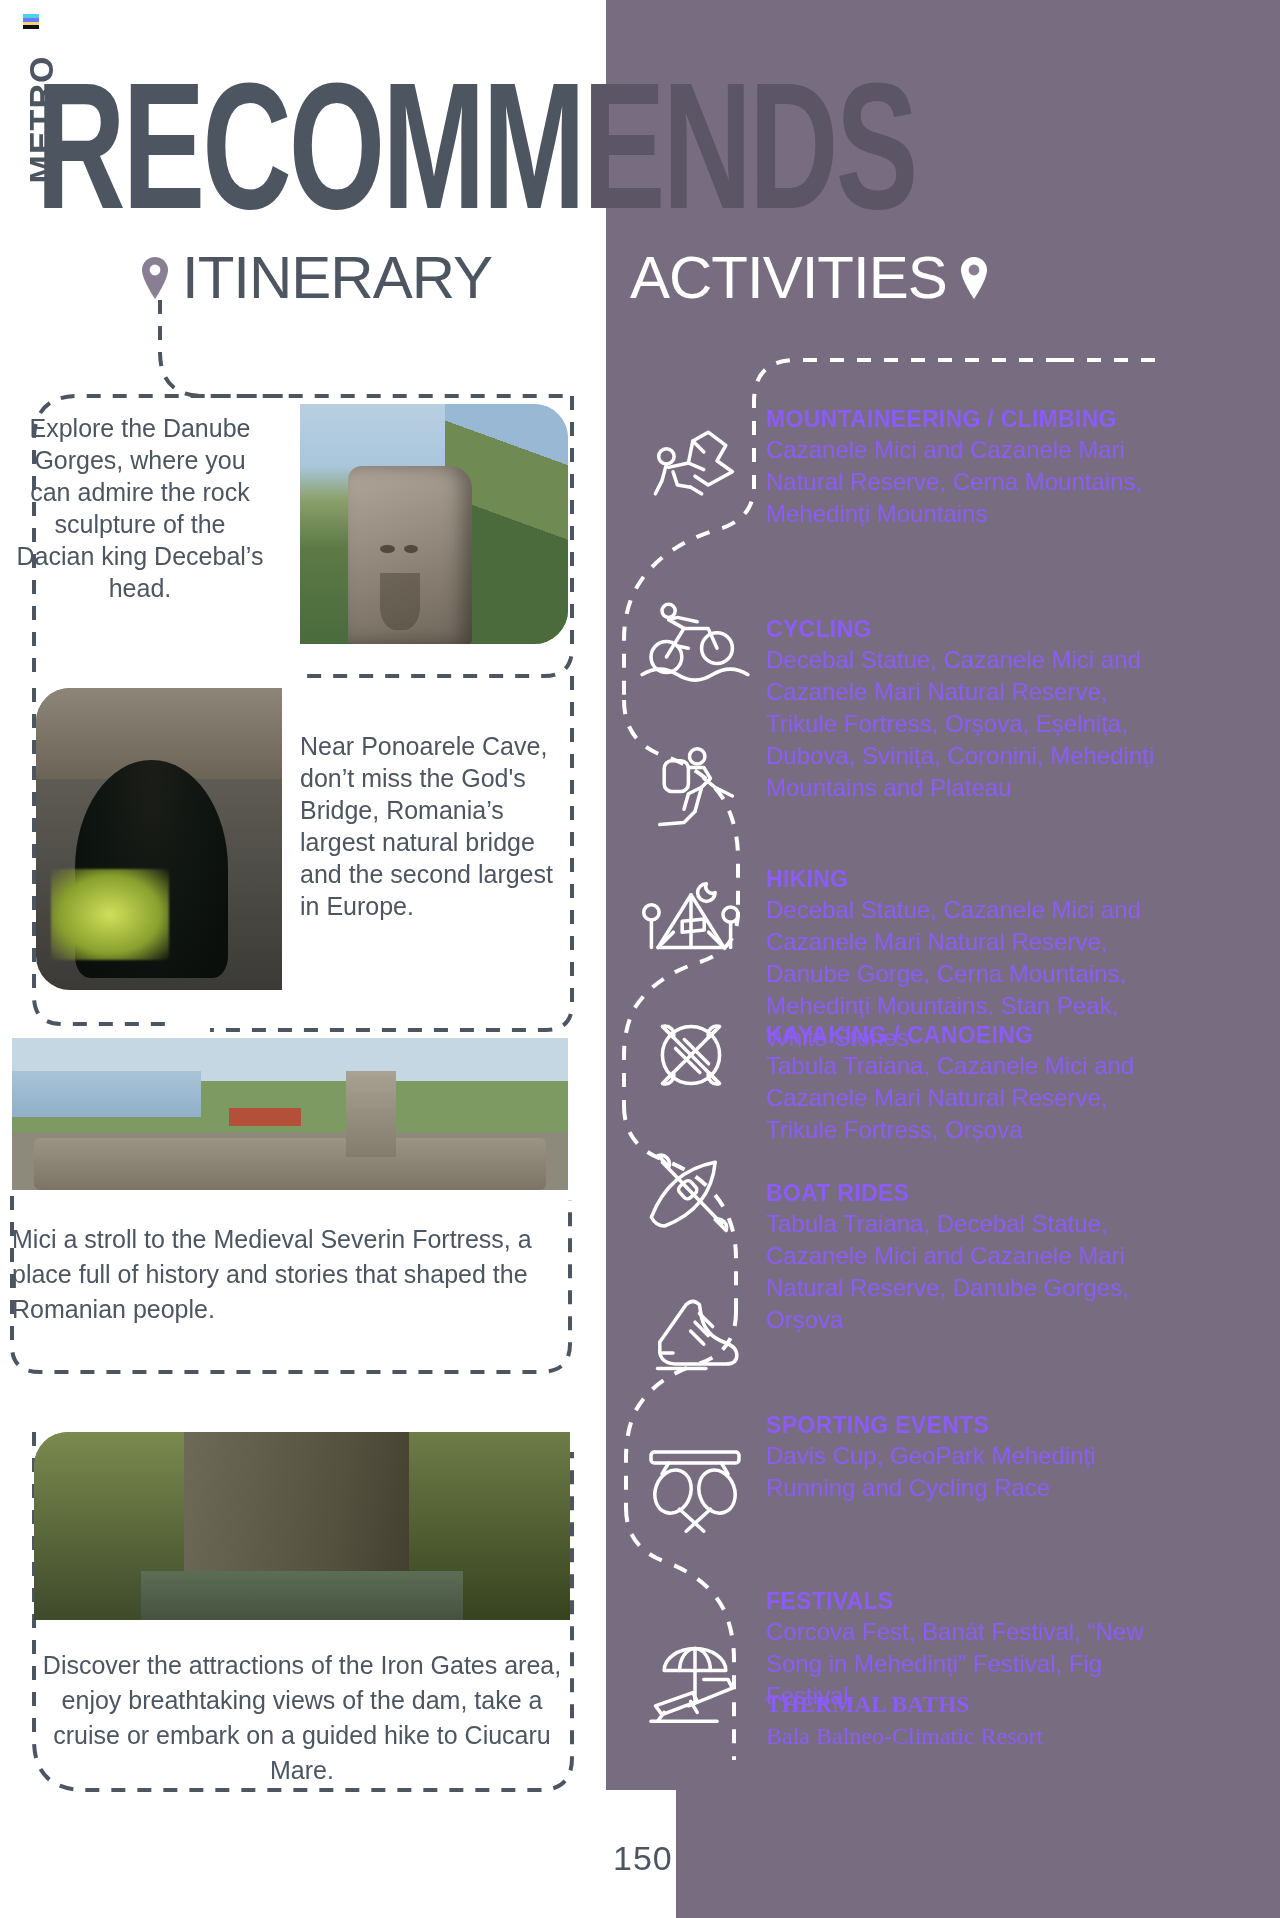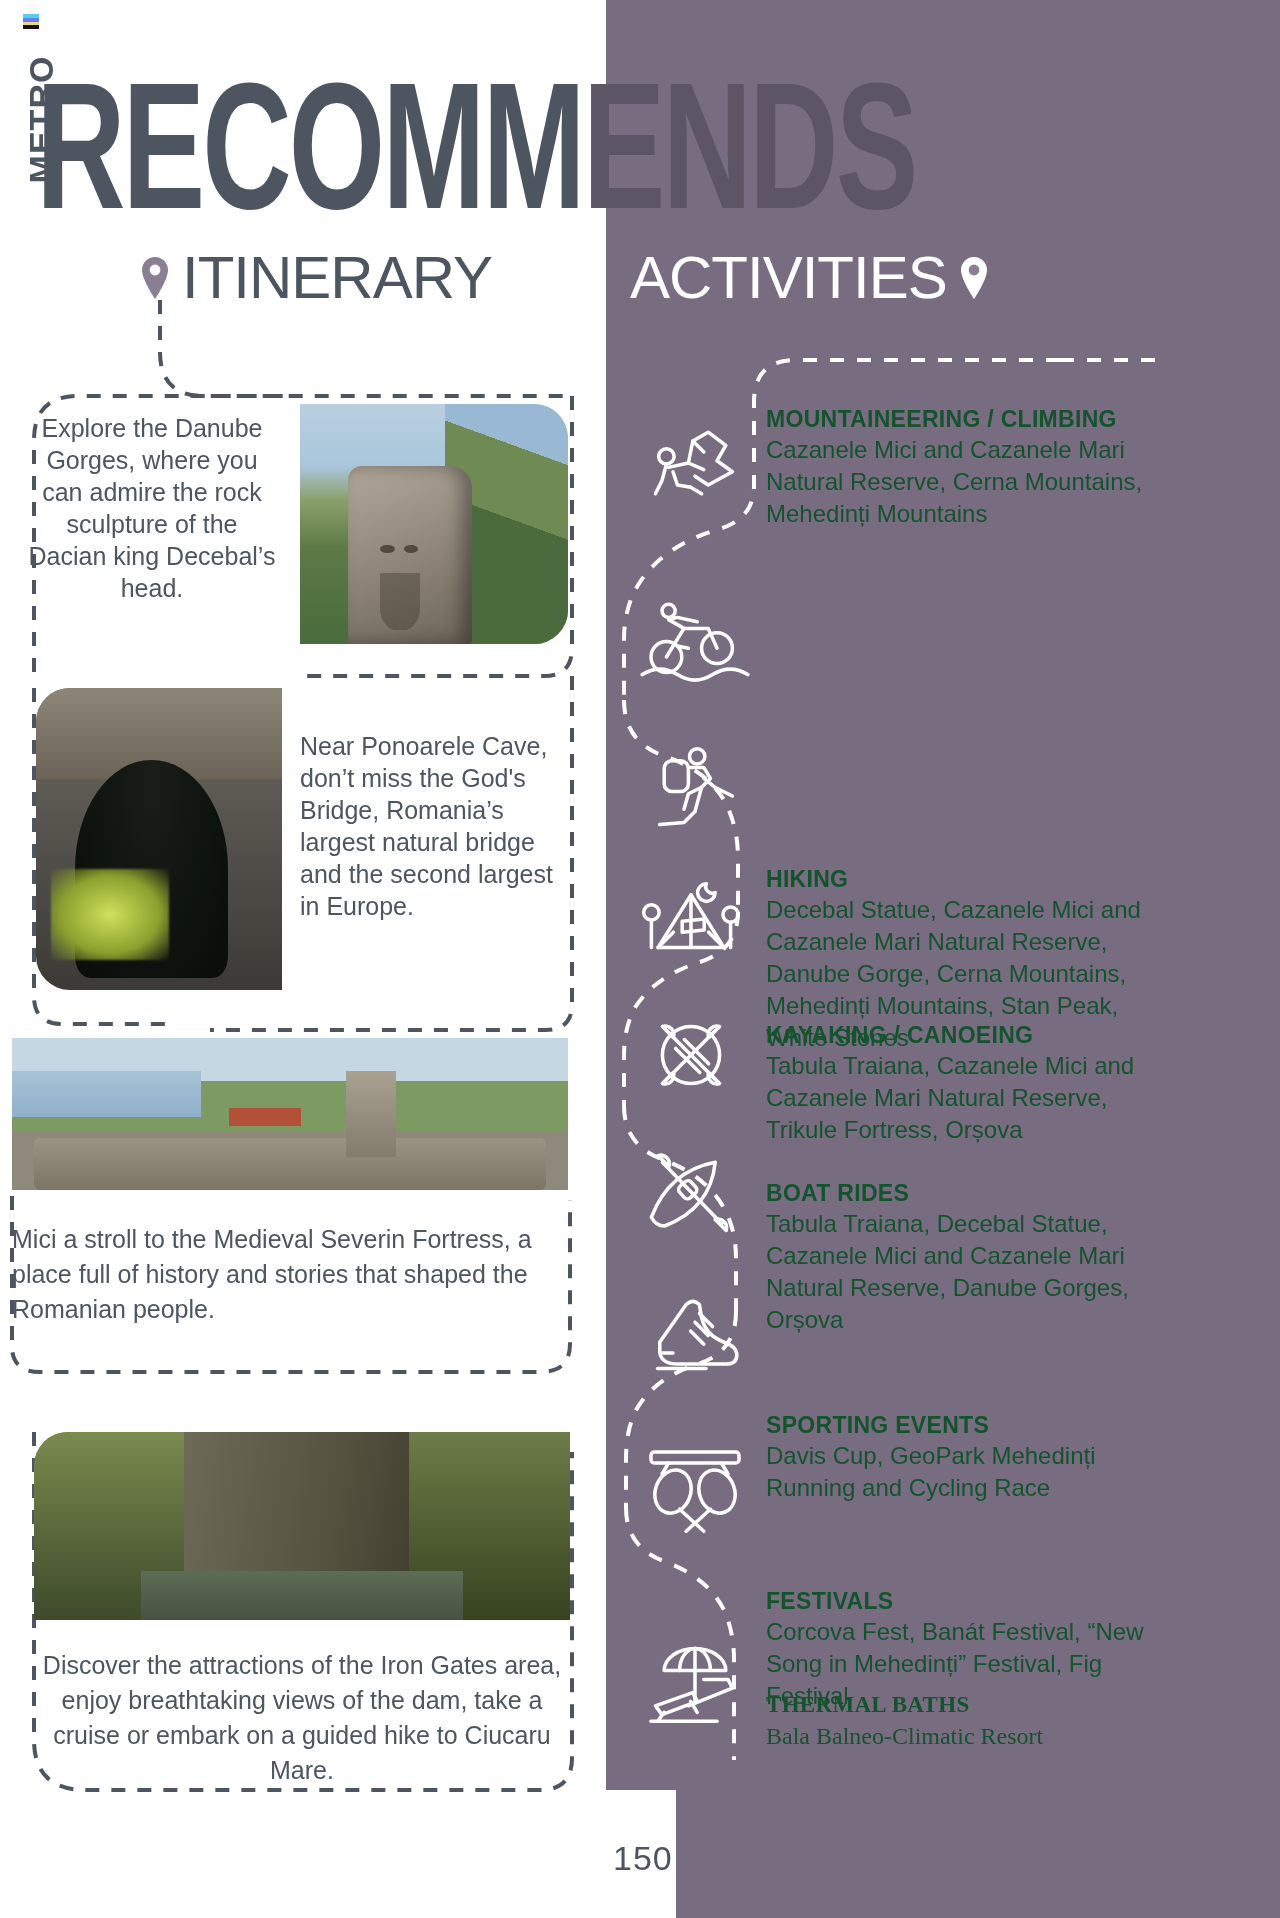--- a/index.html
+++ b/index.html
@@ -107,21 +107,21 @@
   
   .dash-svg {
     position: absolute;
     left: 0; top: 0;
     width: 1280px; height: 1918px;
     pointer-events: none;
   }
 
   .it1-text {
     position: absolute;
-    left: 28px; top: 412px;
+    left: 16px; top: 412px;
     width: 248px;
     text-align: center;
     font-size: 25px;
     line-height: 32px;
     color: #4c5560;
   }
   .it1-img {
     position: absolute;
     left: 300px; top: 404px;
     width: 268px; height: 240px;
@@ -257,21 +257,21 @@
   .act-icon {
     position: absolute;
     width: 110px; height: 110px;
     color: #ffffff;
   }
   .act-icon svg { width: 100%; height: 100%; display:block; }
   .act-text {
     position: absolute;
     left: 766px;
     width: 400px;
-    color: #14532d;
+    color: #8b5cf6;
   }
   .act-title {
     font-size: 23px;
     line-height: 30px;
     font-weight: 700;
     letter-spacing: .3px;
   }
   .act-desc {
     font-size: 24px;
     line-height: 32px;
@@ -409,20 +409,24 @@
     <svg viewBox="0 0 100 100" fill="none" stroke="currentColor" stroke-width="3.2" stroke-linecap="round" stroke-linejoin="round">
       <circle cx="26" cy="28" r="6"></circle>
       <circle cx="24" cy="70" r="14"></circle>
       <circle cx="70" cy="62" r="14"></circle>
       <path d="M24 70 L40 44 L62 44 L70 62"></path>
       <path d="M40 44 L26 36 L34 34 L52 38"></path>
       <path d="M44 62 L34 60"></path>
       <path d="M2 86 Q18 76 34 86 Q50 96 66 86 Q82 76 98 86"></path>
     </svg>
   </div>
+  <div class="act-text" style="top:614px;">
+    <div class="act-title">CYCLING</div>
+    <div class="act-desc">Decebal Statue, Cazanele Mici and Cazanele Mari Natural Reserve, Trikule Fortress, Orșova, Eșelnița, Dubova, Svinița, Coronini, Mehedinți Mountains and Plateau</div>
+  </div>
 
   <div class="act-icon" style="left:640px; top:730px;">
     <svg viewBox="0 0 100 100" fill="none" stroke="currentColor" stroke-width="3.2" stroke-linecap="round" stroke-linejoin="round">
       <circle cx="52" cy="24" r="7"></circle>
       <rect x="22" y="28" width="22" height="28" rx="7"></rect>
       <path d="M44 34 L58 34 L64 44 L56 52 L50 74"></path>
       <path d="M50 74 L40 84 L18 86"></path>
       <path d="M58 44 L68 52 L84 60"></path>
       <path d="M56 52 L44 58 L40 72"></path>
     </svg>

